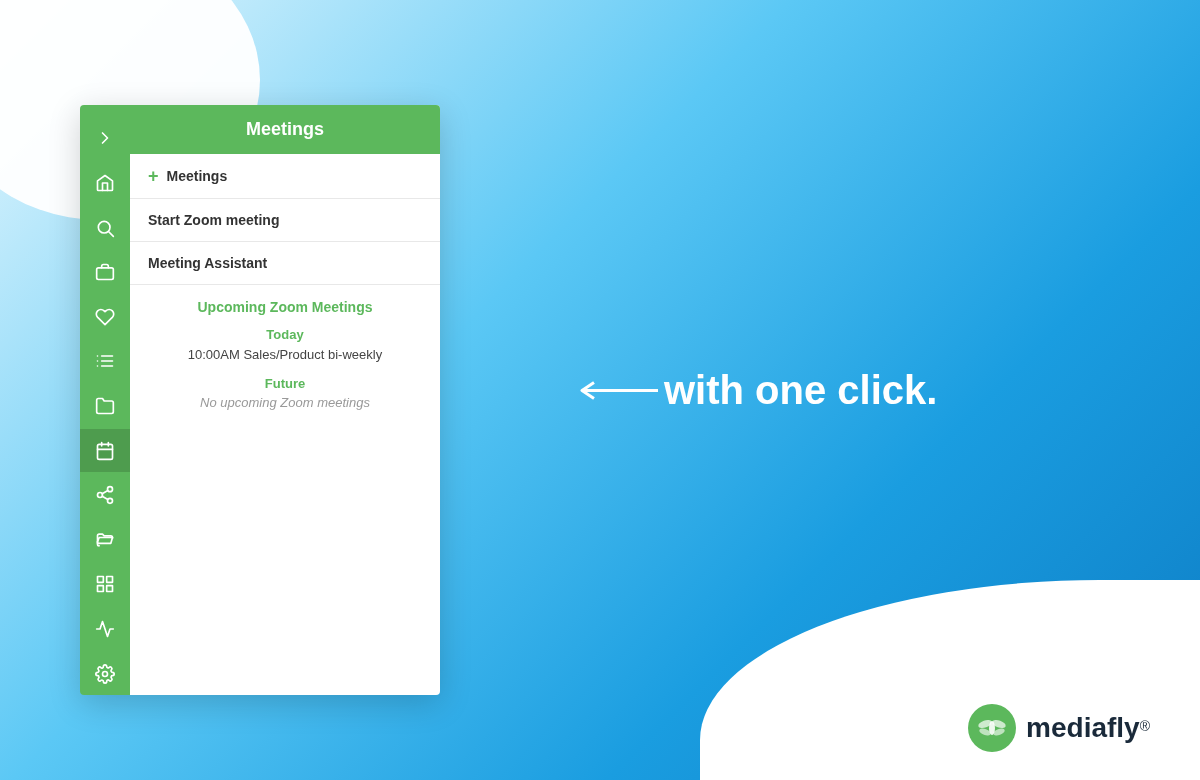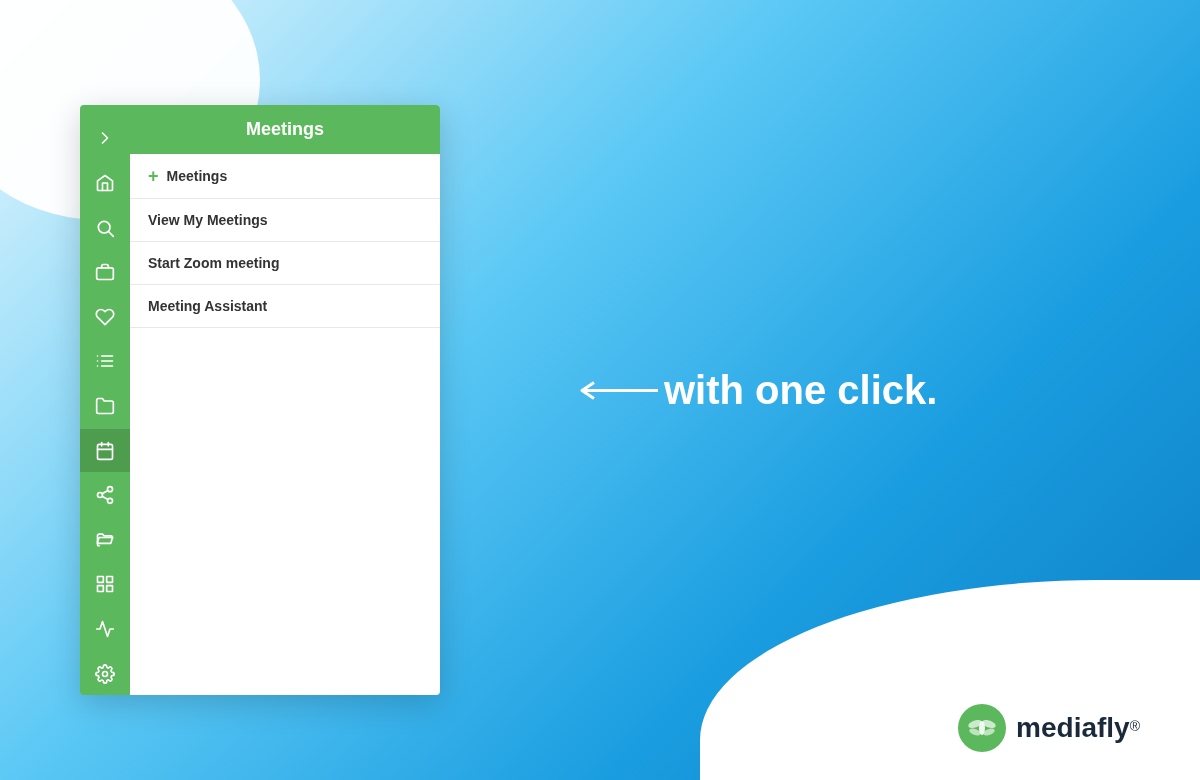--- a/index.html
+++ b/index.html
@@ -204,21 +204,21 @@
     .arrow-text {
       font-size: 40px;
       font-weight: 800;
       color: white;
     }
 
     
     .mediafly-logo {
       position: absolute;
       bottom: 28px;
-      right: 60px;
+      right: 50px;
       display: flex;
       align-items: center;
       gap: 10px;
       z-index: 5;
     }
 
     .mediafly-icon {
       width: 48px;
       height: 48px;
       background: #5cb85c;
@@ -365,32 +365,38 @@
         <span>Meetings</span>
       </div>
 
       <div class="menu-section">
 
         <div class="menu-item">
           <span class="plus-icon">+</span>
           <span>Meetings</span>
         </div>
 
-        <div class="menu-item">
-          <span>View My Meetings</span>
-        </div>
 
         <div class="menu-item">
           <span>Start Zoom meeting</span>
         </div>
 
         <div class="menu-item">
           <span>Meeting Assistant</span>
         </div>
 
+        <div class="sub-section">
+          <div class="sub-section-title">Upcoming Zoom Meetings</div>
+          <div class="sub-section-label">Today</div>
+          <div class="meeting-entry">
+            <span>10:00AM </span><span>Sales/Product bi-weekly</span>
+          </div>
+          <div class="sub-section-label">Future</div>
+          <div class="no-meetings">No upcoming Zoom meetings</div>
+        </div>
 
       </div>
     </div>
 
   </div>
 
   <div class="right-content">
     <div class="arrow-row">
       <svg class="arrow-svg" viewBox="0 0 80 24">
         <line x1="78" y1="12" x2="4" y2="12" stroke="white" stroke-width="3"></line>

